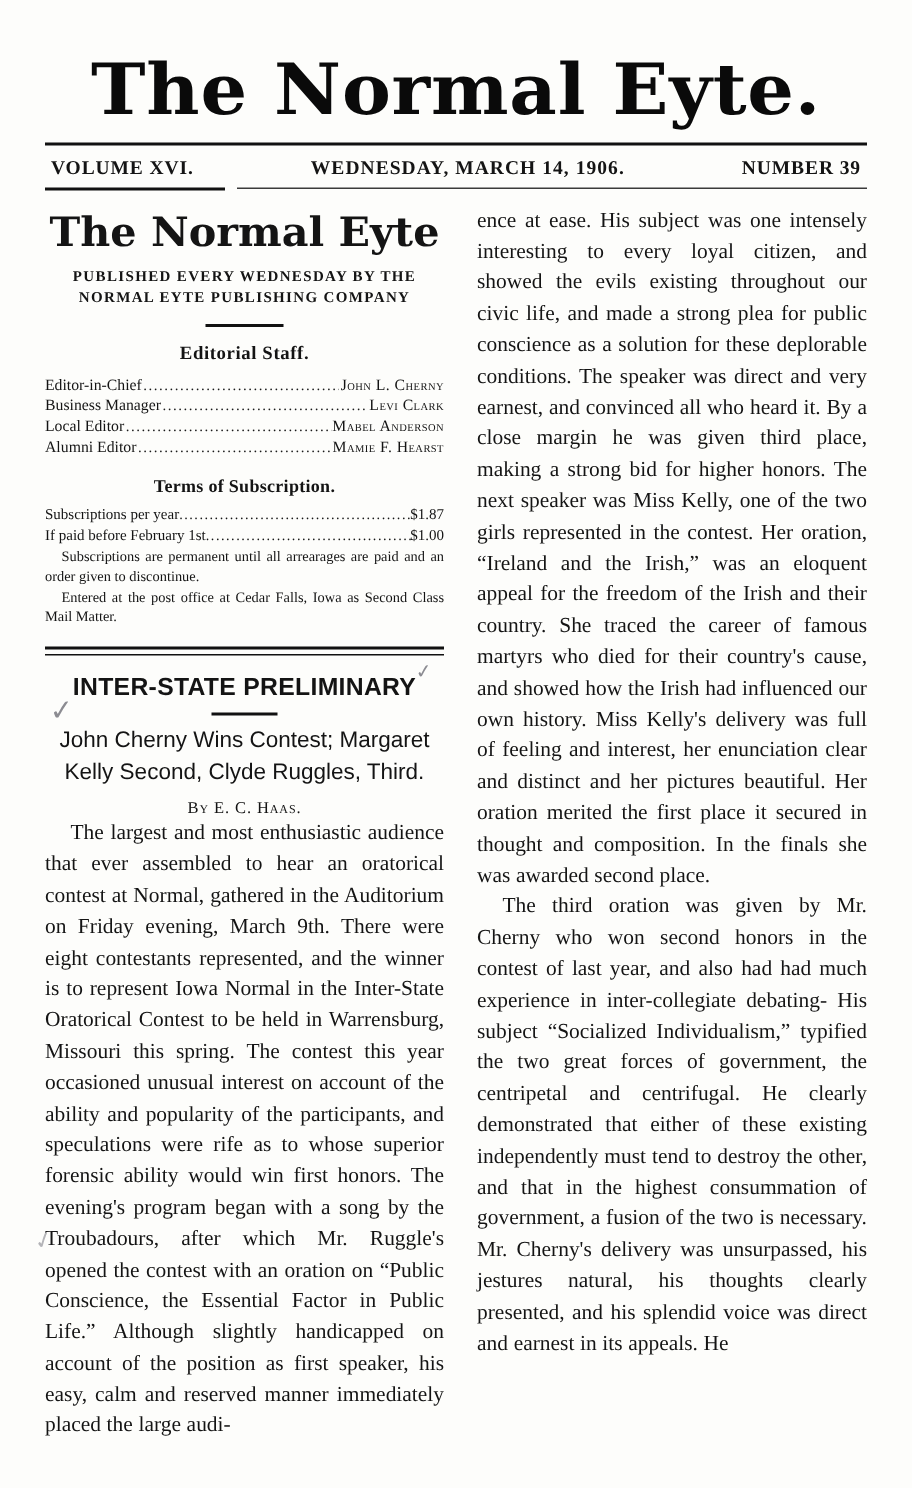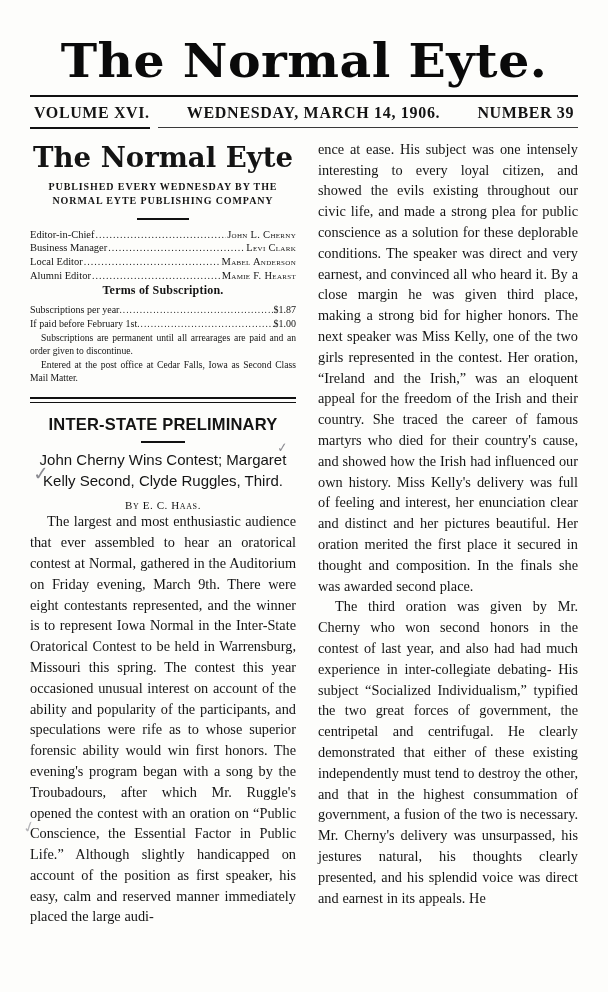--- a/index.html
+++ b/index.html
@@ -44,21 +44,21 @@
     border-top: 2px solid #111;
   }
   .issue-line {
     display: flex;
     justify-content: space-between;
     align-items: baseline;
     margin: 0 32px;
     padding: 7px 2px 5px 2px;
     font-family: "Liberation Serif", serif;
     font-weight: 700;
-    font-size: 16px;
+    font-size: 13px;
     letter-spacing: 0.6px;
   }
   .issue-date { letter-spacing: 0.7px; }
   .rule-under-issue {
     display: flex;
     margin: 0 30px 0 30px;
   }
   .rule-under-issue .seg-a {
     width: 120px;
     border-top: 2px solid #111;
@@ -142,20 +142,21 @@
     flex: 0 0 auto;
     font-variant: small-caps;
     letter-spacing: 0.3px;
   }
 
   .terms-head {
     text-align: center;
     font-family: "Liberation Serif", serif;
     font-weight: 700;
     font-size: 12px;
+    margin-top: 11px;
     letter-spacing: 0.2px;
   }
   .terms {
     margin-top: 5px;
     font-size: 10px;
     line-height: 1.32;
   }
   .terms-row {
     display: flex;
     align-items: baseline;
@@ -284,20 +285,21 @@
   <div class="columns">
 
     <div class="col col-left">
 
       <div class="flag-title blackletter">The Normal Eyte</div>
 
       <div class="flag-sub">PUBLISHED EVERY WEDNESDAY BY THE NORMAL EYTE PUBLISHING COMPANY</div>
 
       <div class="mini-rule"></div>
 
+      <div class="section-head">Editorial Staff.</div>
 
       <div class="staff">
         <div class="staff-row">
           <span class="staff-role">Editor-in-Chief</span>
           <span class="staff-dots">..........................................</span>
           <span class="staff-name">John L. Cherny</span>
         </div>
         <div class="staff-row">
           <span class="staff-role">Business Manager</span>
           <span class="staff-dots">..........................................</span>

